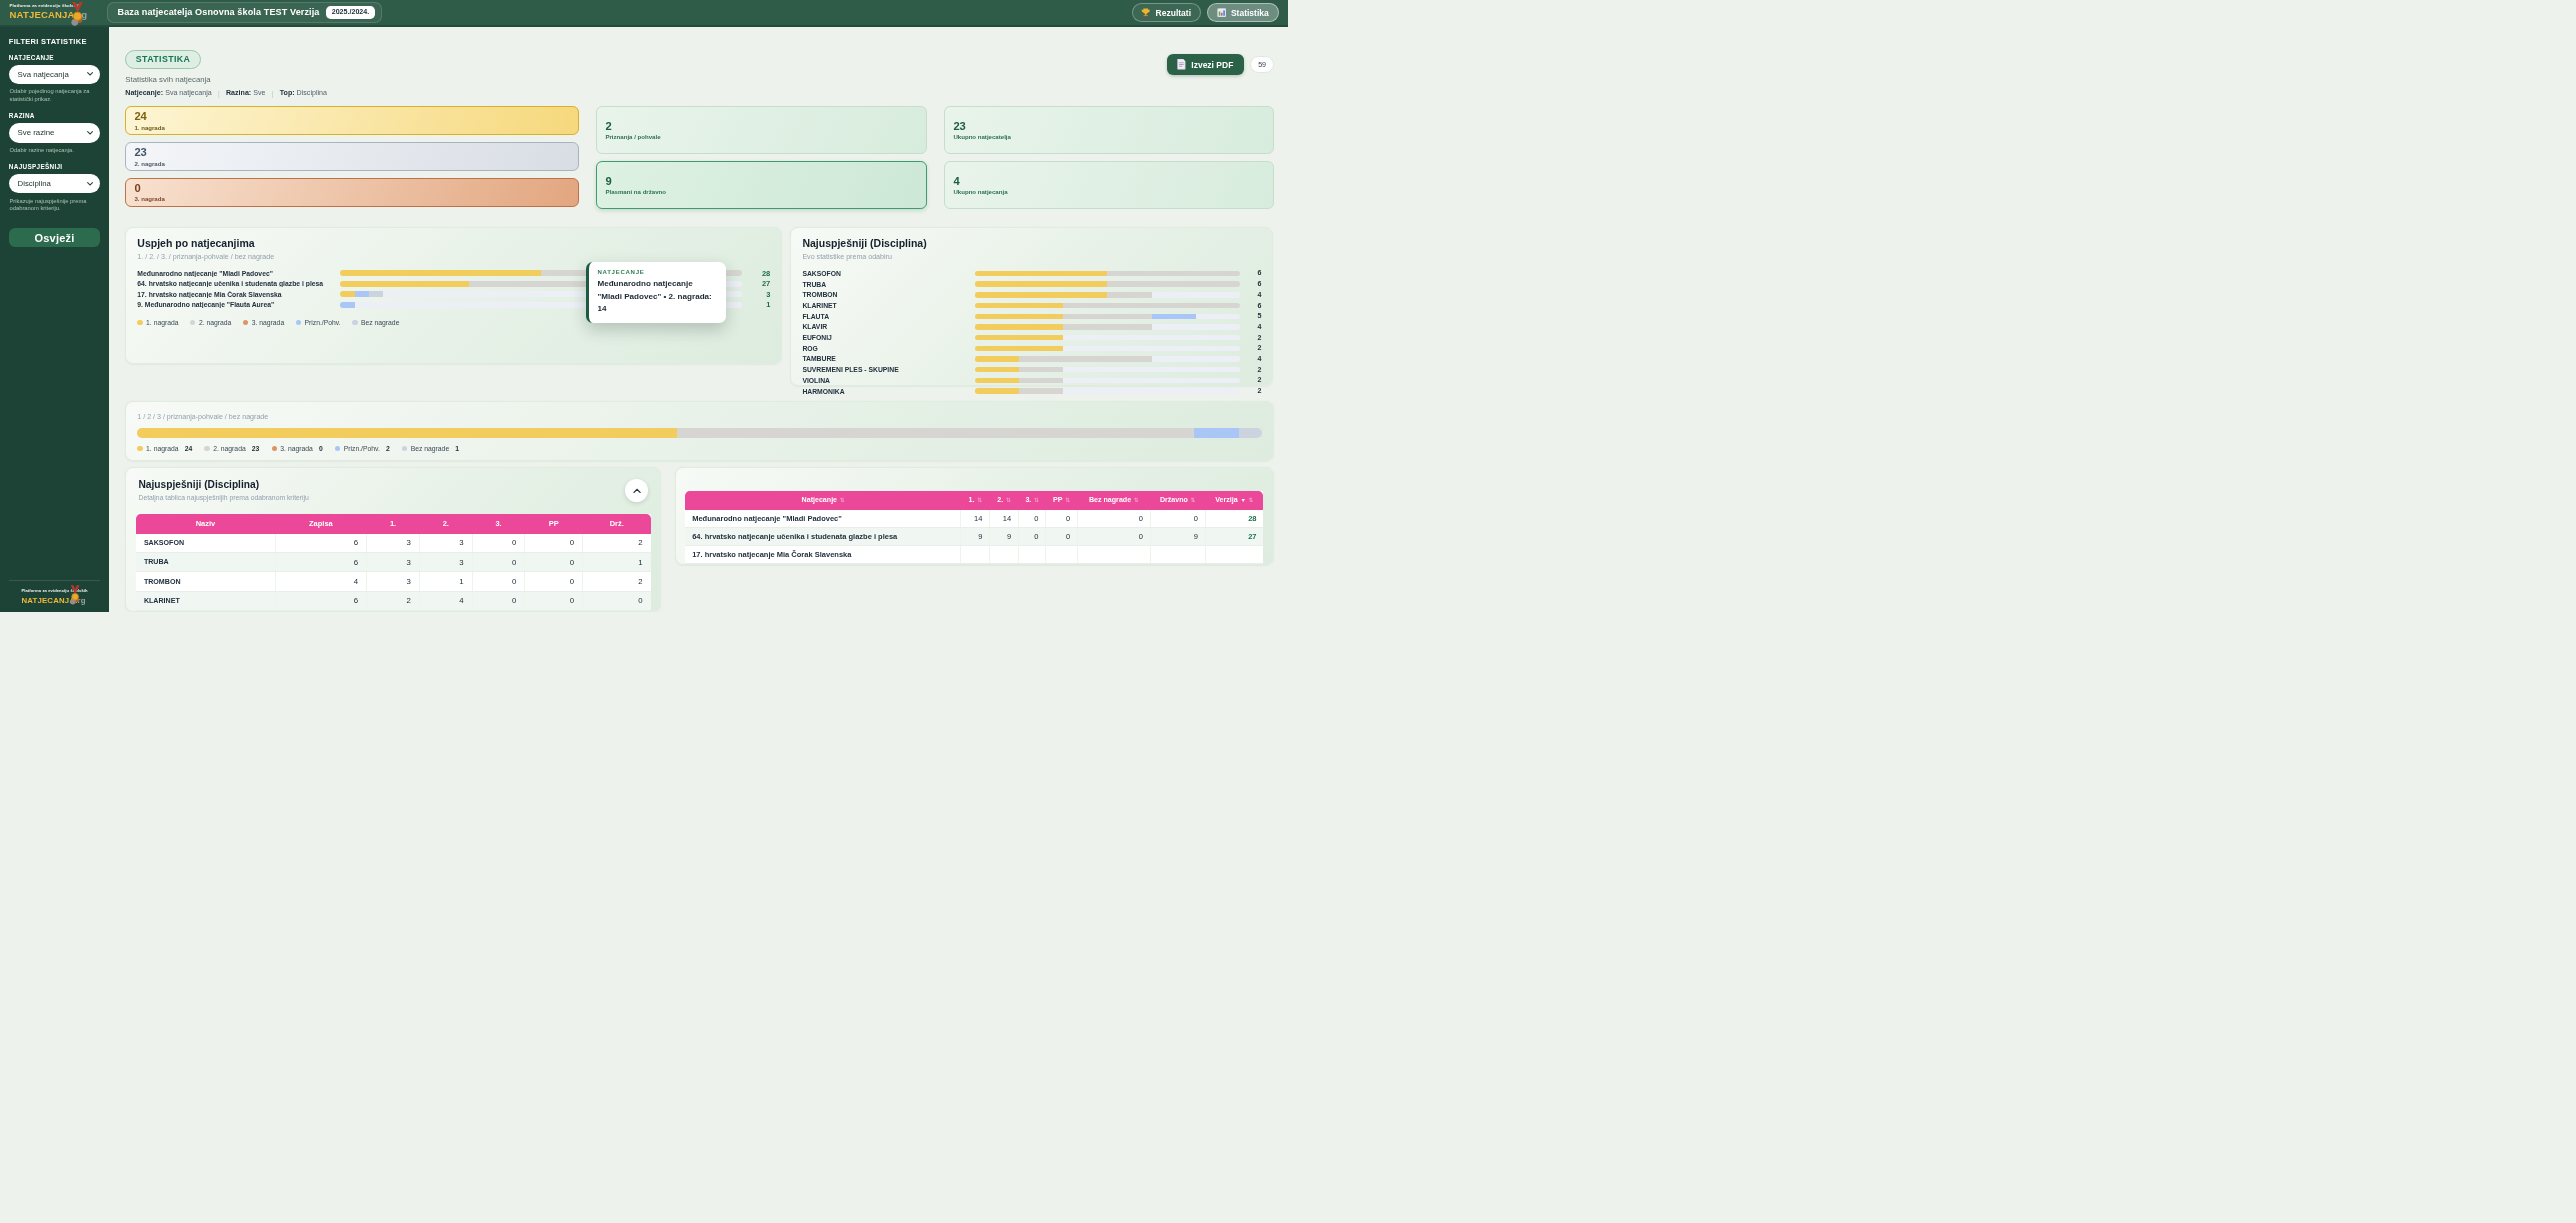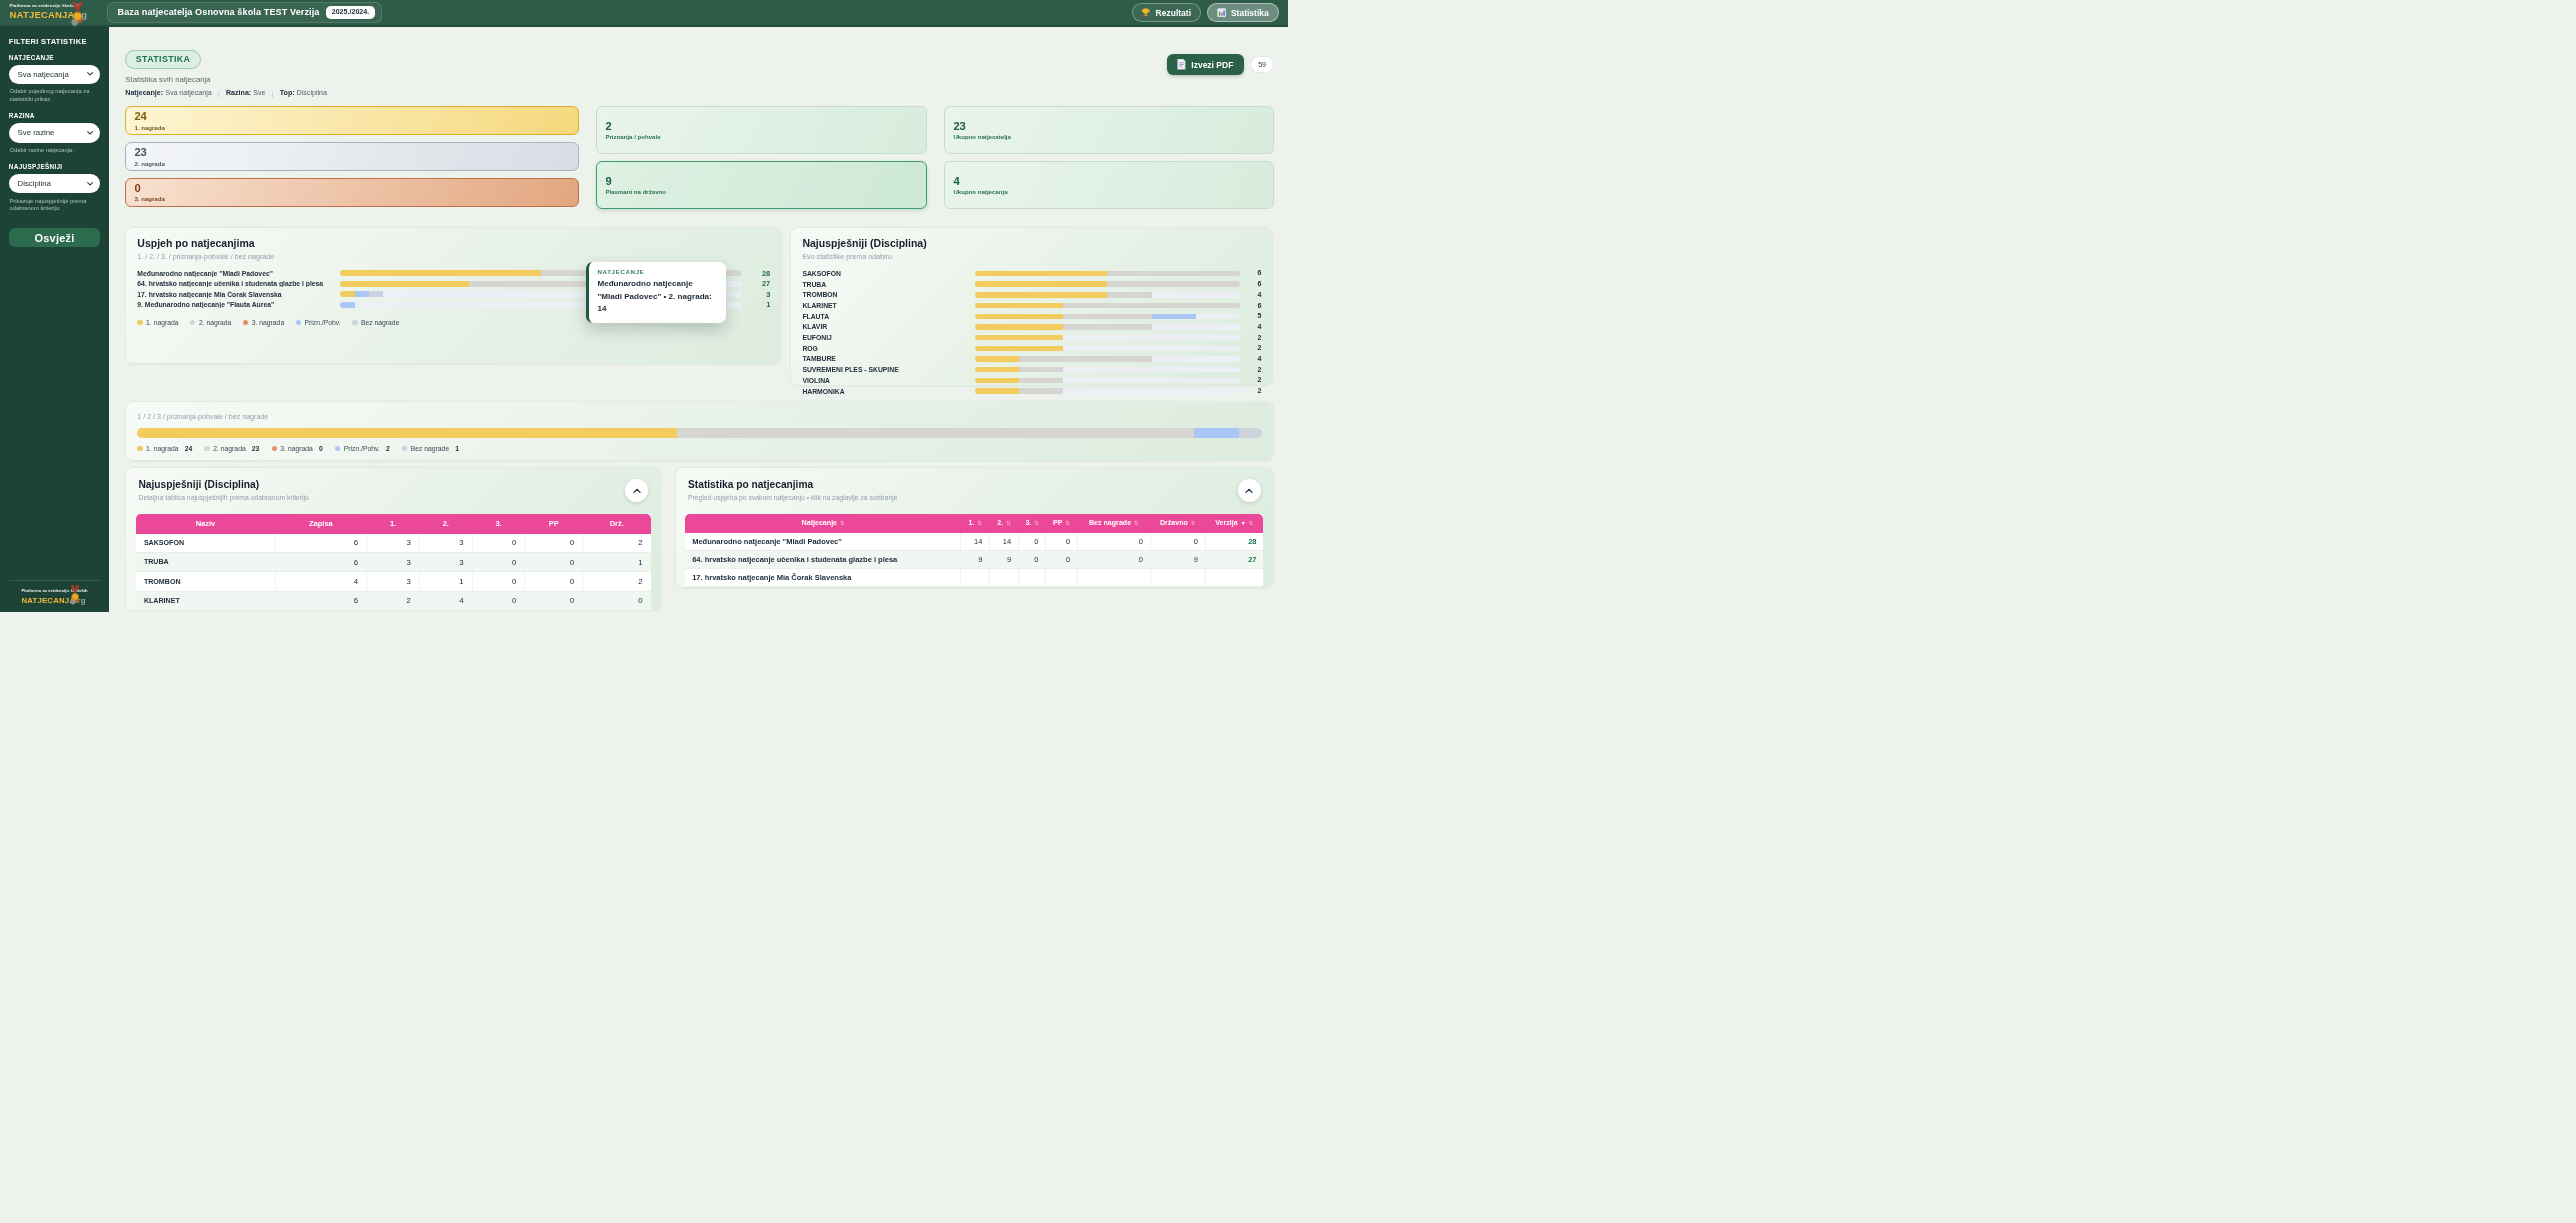--- a/index.html
+++ b/index.html
@@ -570,31 +570,20 @@
                 <td>0</td>
                 <td>0</td>
                 <td>0</td>
               </tr>
 
           </tbody>
         </table>
       </section>
 
       <section class="panel table-panel rt">
-        <div class="tp-head">
-          <div>
-            <div class="tp-title">Statistika po natjecanjima</div>
-            <div class="tp-sub">Pregled uspjeha po svakom natjecanju • klik na zaglavlje za sortiranje</div>
-          </div>
-          <button class="collapse-btn">
-            <svg width="8.1" height="5.4" viewBox="0 0 12 8">
-                <polyline points="1.5,6.5 6,2 10.5,6.5" fill="none" stroke="#26303c" stroke-width="2" stroke-linecap="round"></polyline>
-              </svg>
-          </button>
-        </div>
         <table class="rt">
           <thead>
             <tr>
               <th><span>Natjecanje</span><span class="sort-ic">⇅</span></th>
               <th><span>1.</span><span class="sort-ic">⇅</span></th>
               <th><span>2.</span><span class="sort-ic">⇅</span></th>
               <th><span>3.</span><span class="sort-ic">⇅</span></th>
               <th><span>PP</span><span class="sort-ic">⇅</span></th>
               <th><span>Bez nagrade</span><span class="sort-ic">⇅</span></th>
               <th><span>Državno</span><span class="sort-ic">⇅</span></th>

